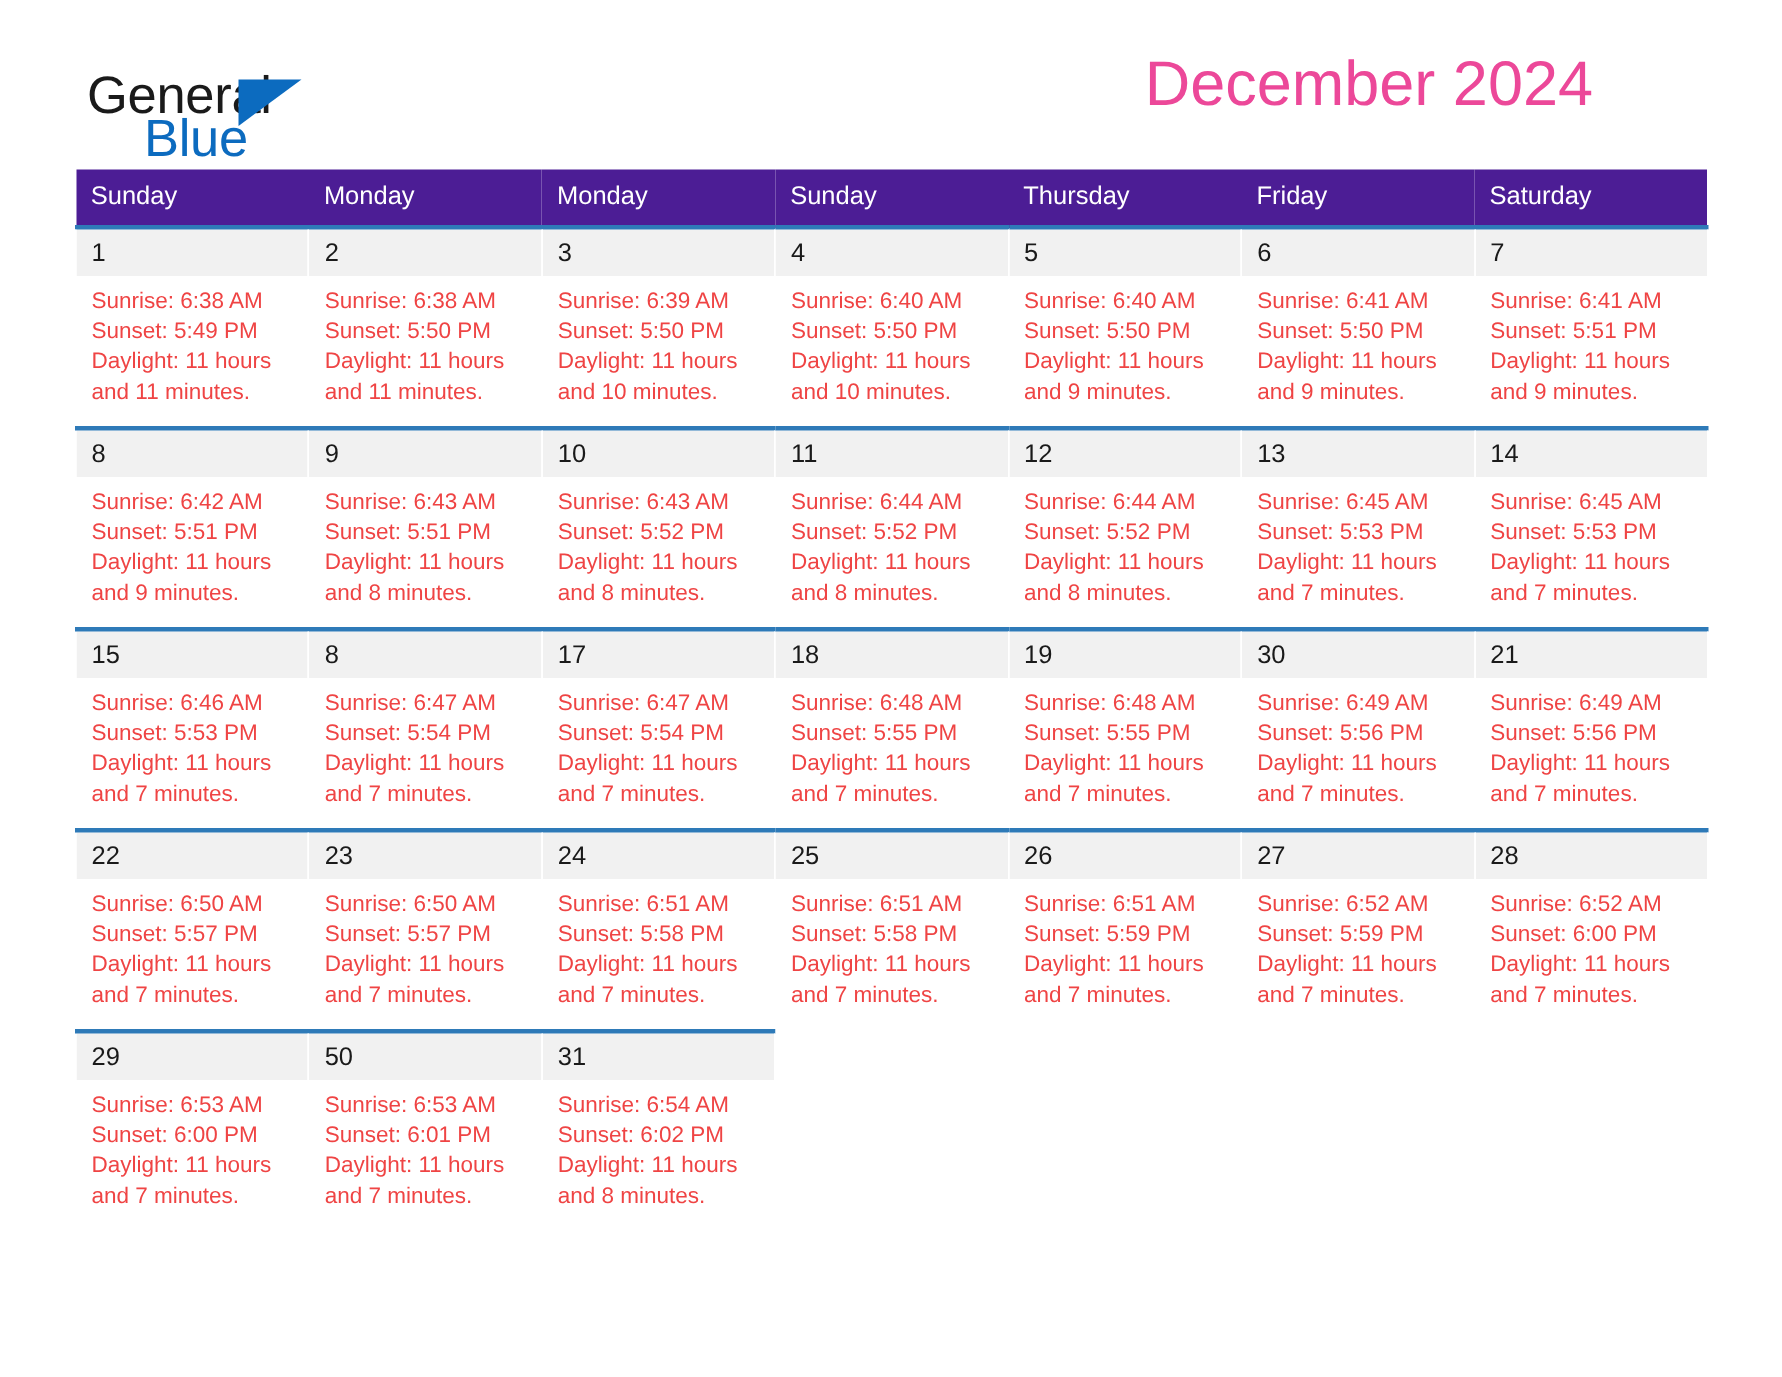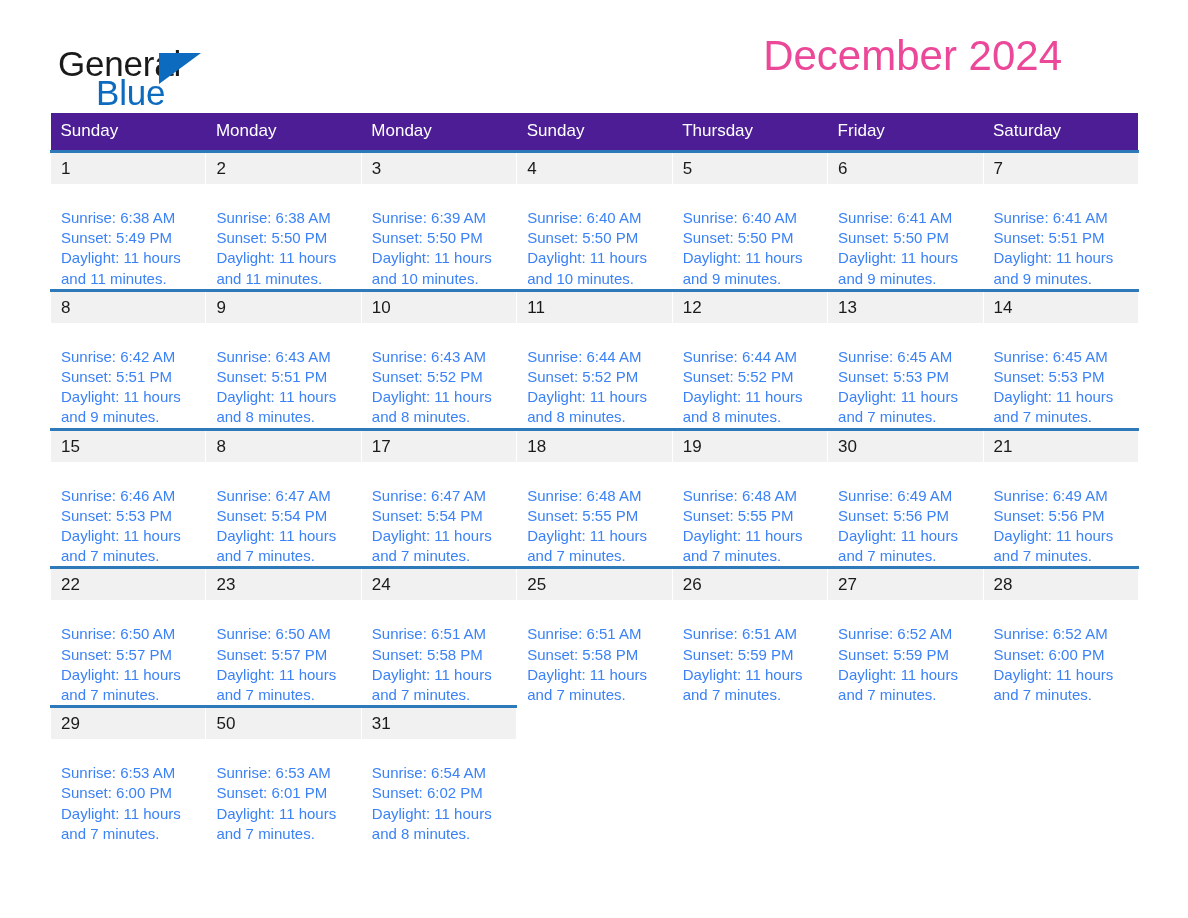--- a/index.html
+++ b/index.html
@@ -123,24 +123,24 @@
     font-size: 17px;
     color: #1a1a1a;
     padding: 5px 0 5px 10px;
     line-height: 21px;
     height: 21px;
   }
   .daynum.blank {
     background: #ffffff;
   }
   .cell-body {
-    padding: 24px 10px 0 10px;
+    padding: 7px 10px 0 10px;
     font-size: 15px;
     line-height: 20.2px;
-    color: #3b82f6;
+    color: #ef4444;
   }
   .cell-body div { white-space: nowrap; }
 </style>
 </head>
 <body>
 
 <div class="page">
 
   <div class="header">
 

